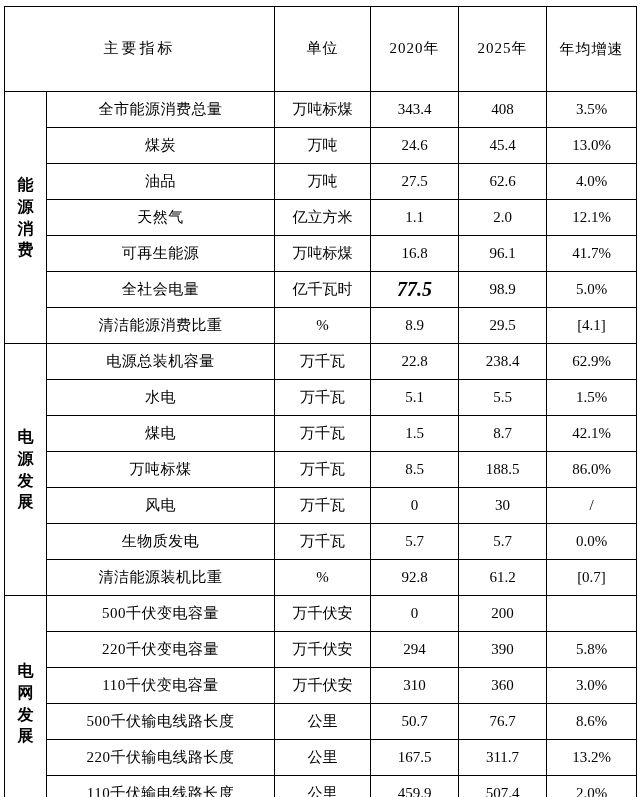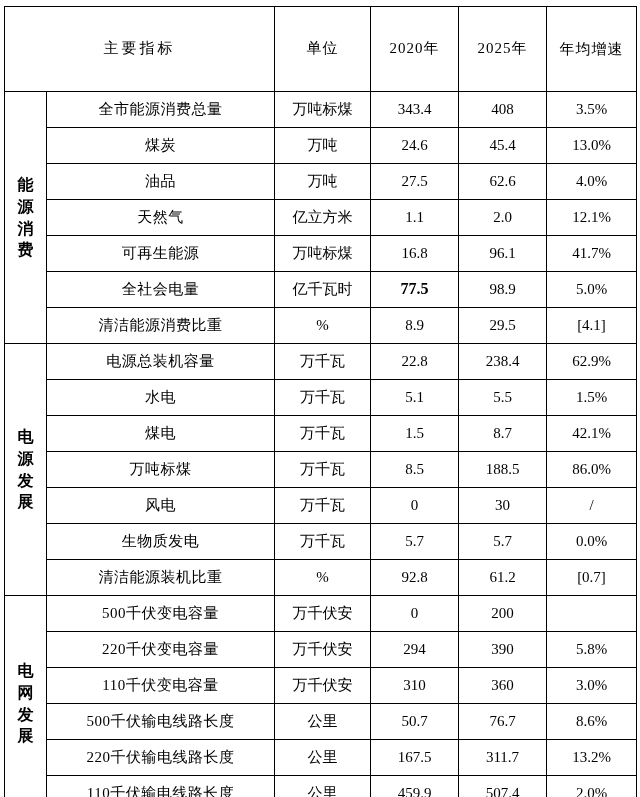--- a/index.html
+++ b/index.html
@@ -69,21 +69,21 @@
   }
   tbody td.name {
     font-size: 15px;
     letter-spacing: 0.5px;
     height: 35px;
     margin-left: 8px;
   }
   tbody tr.h-row td { height: 35px; }
   tbody td.unit { font-size: 15px; }
   tbody td.num  { font-size: 15px; }
-  tbody td.num.bold { font-weight: bold; font-size: 16px; }
+  tbody td.num.bold { font-weight: bold; font-size: 20px; font-style: italic; }
   tbody tr.last-row td { height: 92px; }
   tbody td.task {
     font-size: 16px;
     letter-spacing: 2px;
   }
   .nowrap { white-space: nowrap; }
 </style>
 </head>
 <body>
 

